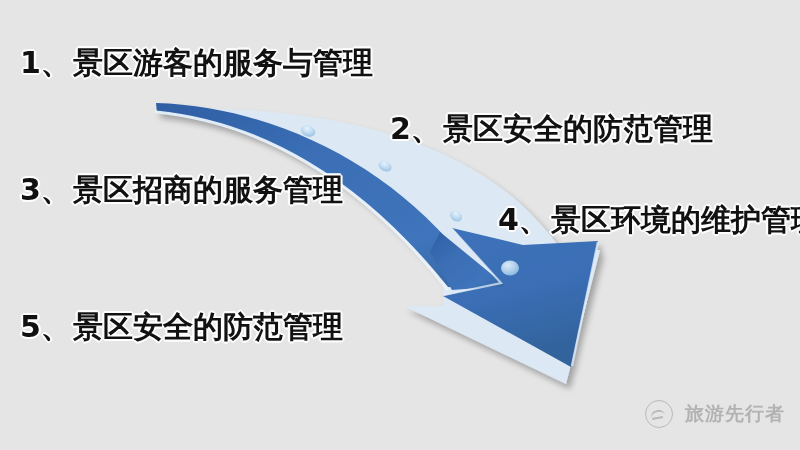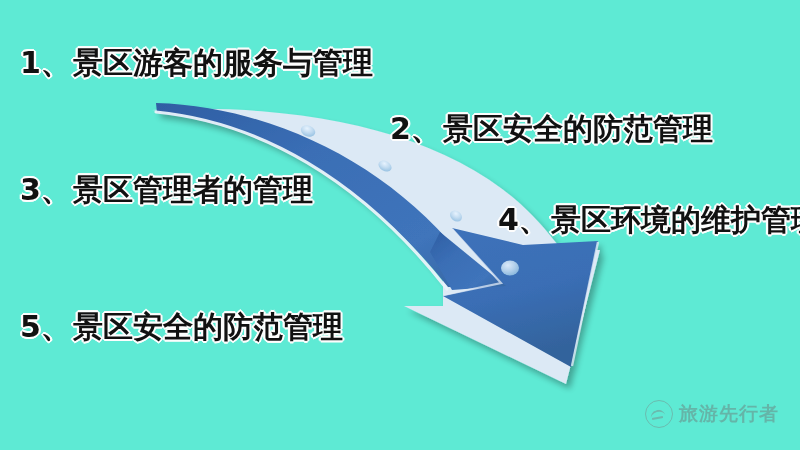--- a/index.html
+++ b/index.html
@@ -4,21 +4,21 @@
 <style>
   html, body {
     margin: 0;
     padding: 0;
     background: #ffffff;
   }
   #slide {
     position: relative;
     width: 800px;
     height: 450px;
-    background: #5eead4;
+    background: #e5e5e5;
     overflow: hidden;
     font-family: "DejaVu Sans", "Liberation Sans", sans-serif;
   }
 
   
   #arrow-layer {
     position: absolute;
     left: 0;
     top: 0;
     width: 800px;
@@ -52,21 +52,21 @@
   #item-5 { left: 20px;  top: 264px; margin-top: 48px; }
   #item-6 { left: 398px; top: 373px; }
 
   
   #watermark {
     position: absolute;
     left: 645px;
     top: 400px;
     display: flex;
     align-items: center;
-    gap: 6px;
+    gap: 12px;
     opacity: 0.42;
   }
   #watermark .wm-logo {
     width: 26px;
     height: 26px;
     border-radius: 50%;
     border: 1.5px solid #7b7b7b;
     position: relative;
     flex: none;
     overflow: hidden;
@@ -177,21 +177,21 @@
 
   <div class="item-text" id="item-1">
     <span class="item-num">1、</span><span class="item-label">景区游客的服务与管理</span>
   </div>
 
   <div class="item-text" id="item-2">
     <span class="item-num">2、</span><span class="item-label">景区安全的防范管理</span>
   </div>
 
   <div class="item-text" id="item-3">
-    <span class="item-num">3、</span><span class="item-label">景区管理者的管理</span>
+    <span class="item-num">3、</span><span class="item-label">景区招商的服务管理</span>
   </div>
 
   <div class="item-text" id="item-4">
     <span class="item-num">4、</span><span class="item-label">景区环境的维护管理</span>
   </div>
 
   <div class="item-text" id="item-5">
     <span class="item-num">5、</span><span class="item-label">景区安全的防范管理</span>
   </div>
 

